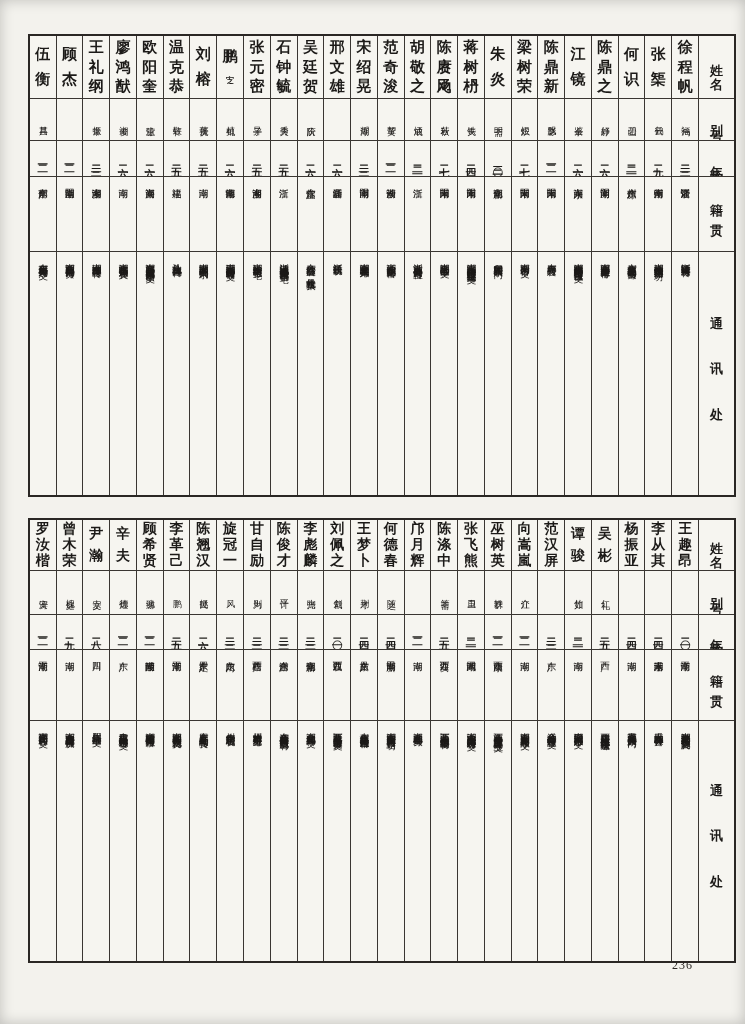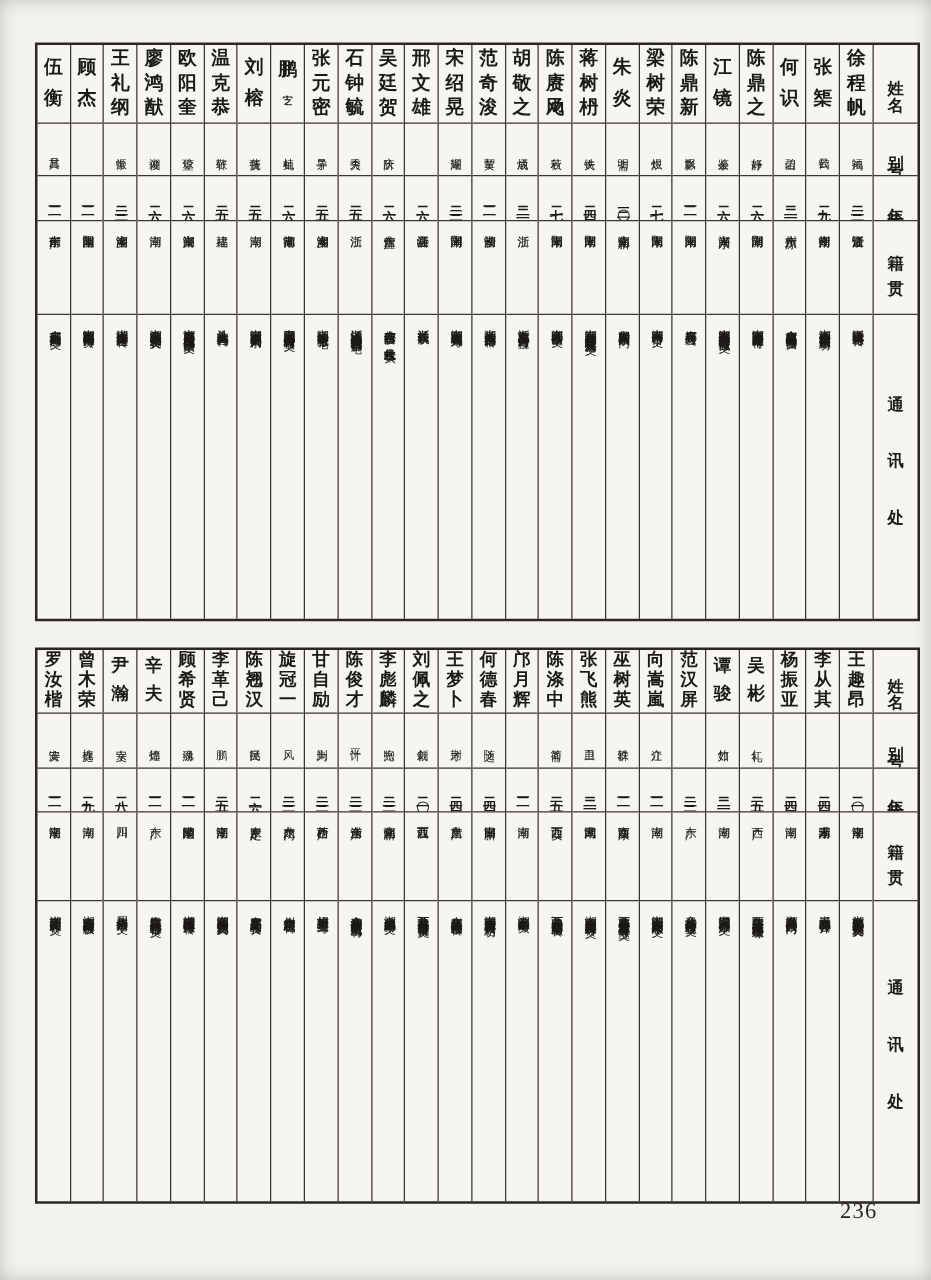--- a/index.html
+++ b/index.html
@@ -83,21 +83,21 @@
   .header-col .cell{align-items:center;padding-top:0;}
   .header-col .vtext{font-size:13px;font-weight:bold;line-height:1;}
   .header-col .c-name .vtext{letter-spacing:13px;}
   .header-col .c-alias .vtext{letter-spacing:6px;font-size:13px;}
   .header-col .c-age .vtext{letter-spacing:3px;font-size:13px;}
   .header-col .c-native .vtext{letter-spacing:20px;}
   .header-col .c-addr .vtext{letter-spacing:46px;}
   .page-number{
     position:absolute;
     left:672px;top:958px;
-    font-size:18px;
+    font-size:12px;
     letter-spacing:1px;
     color:#2a2724;
   }
 </style>
 </head>
 <body>
 
 <div class="page">
   <div class="dir-table t-top">
       <div class="col header-col">

